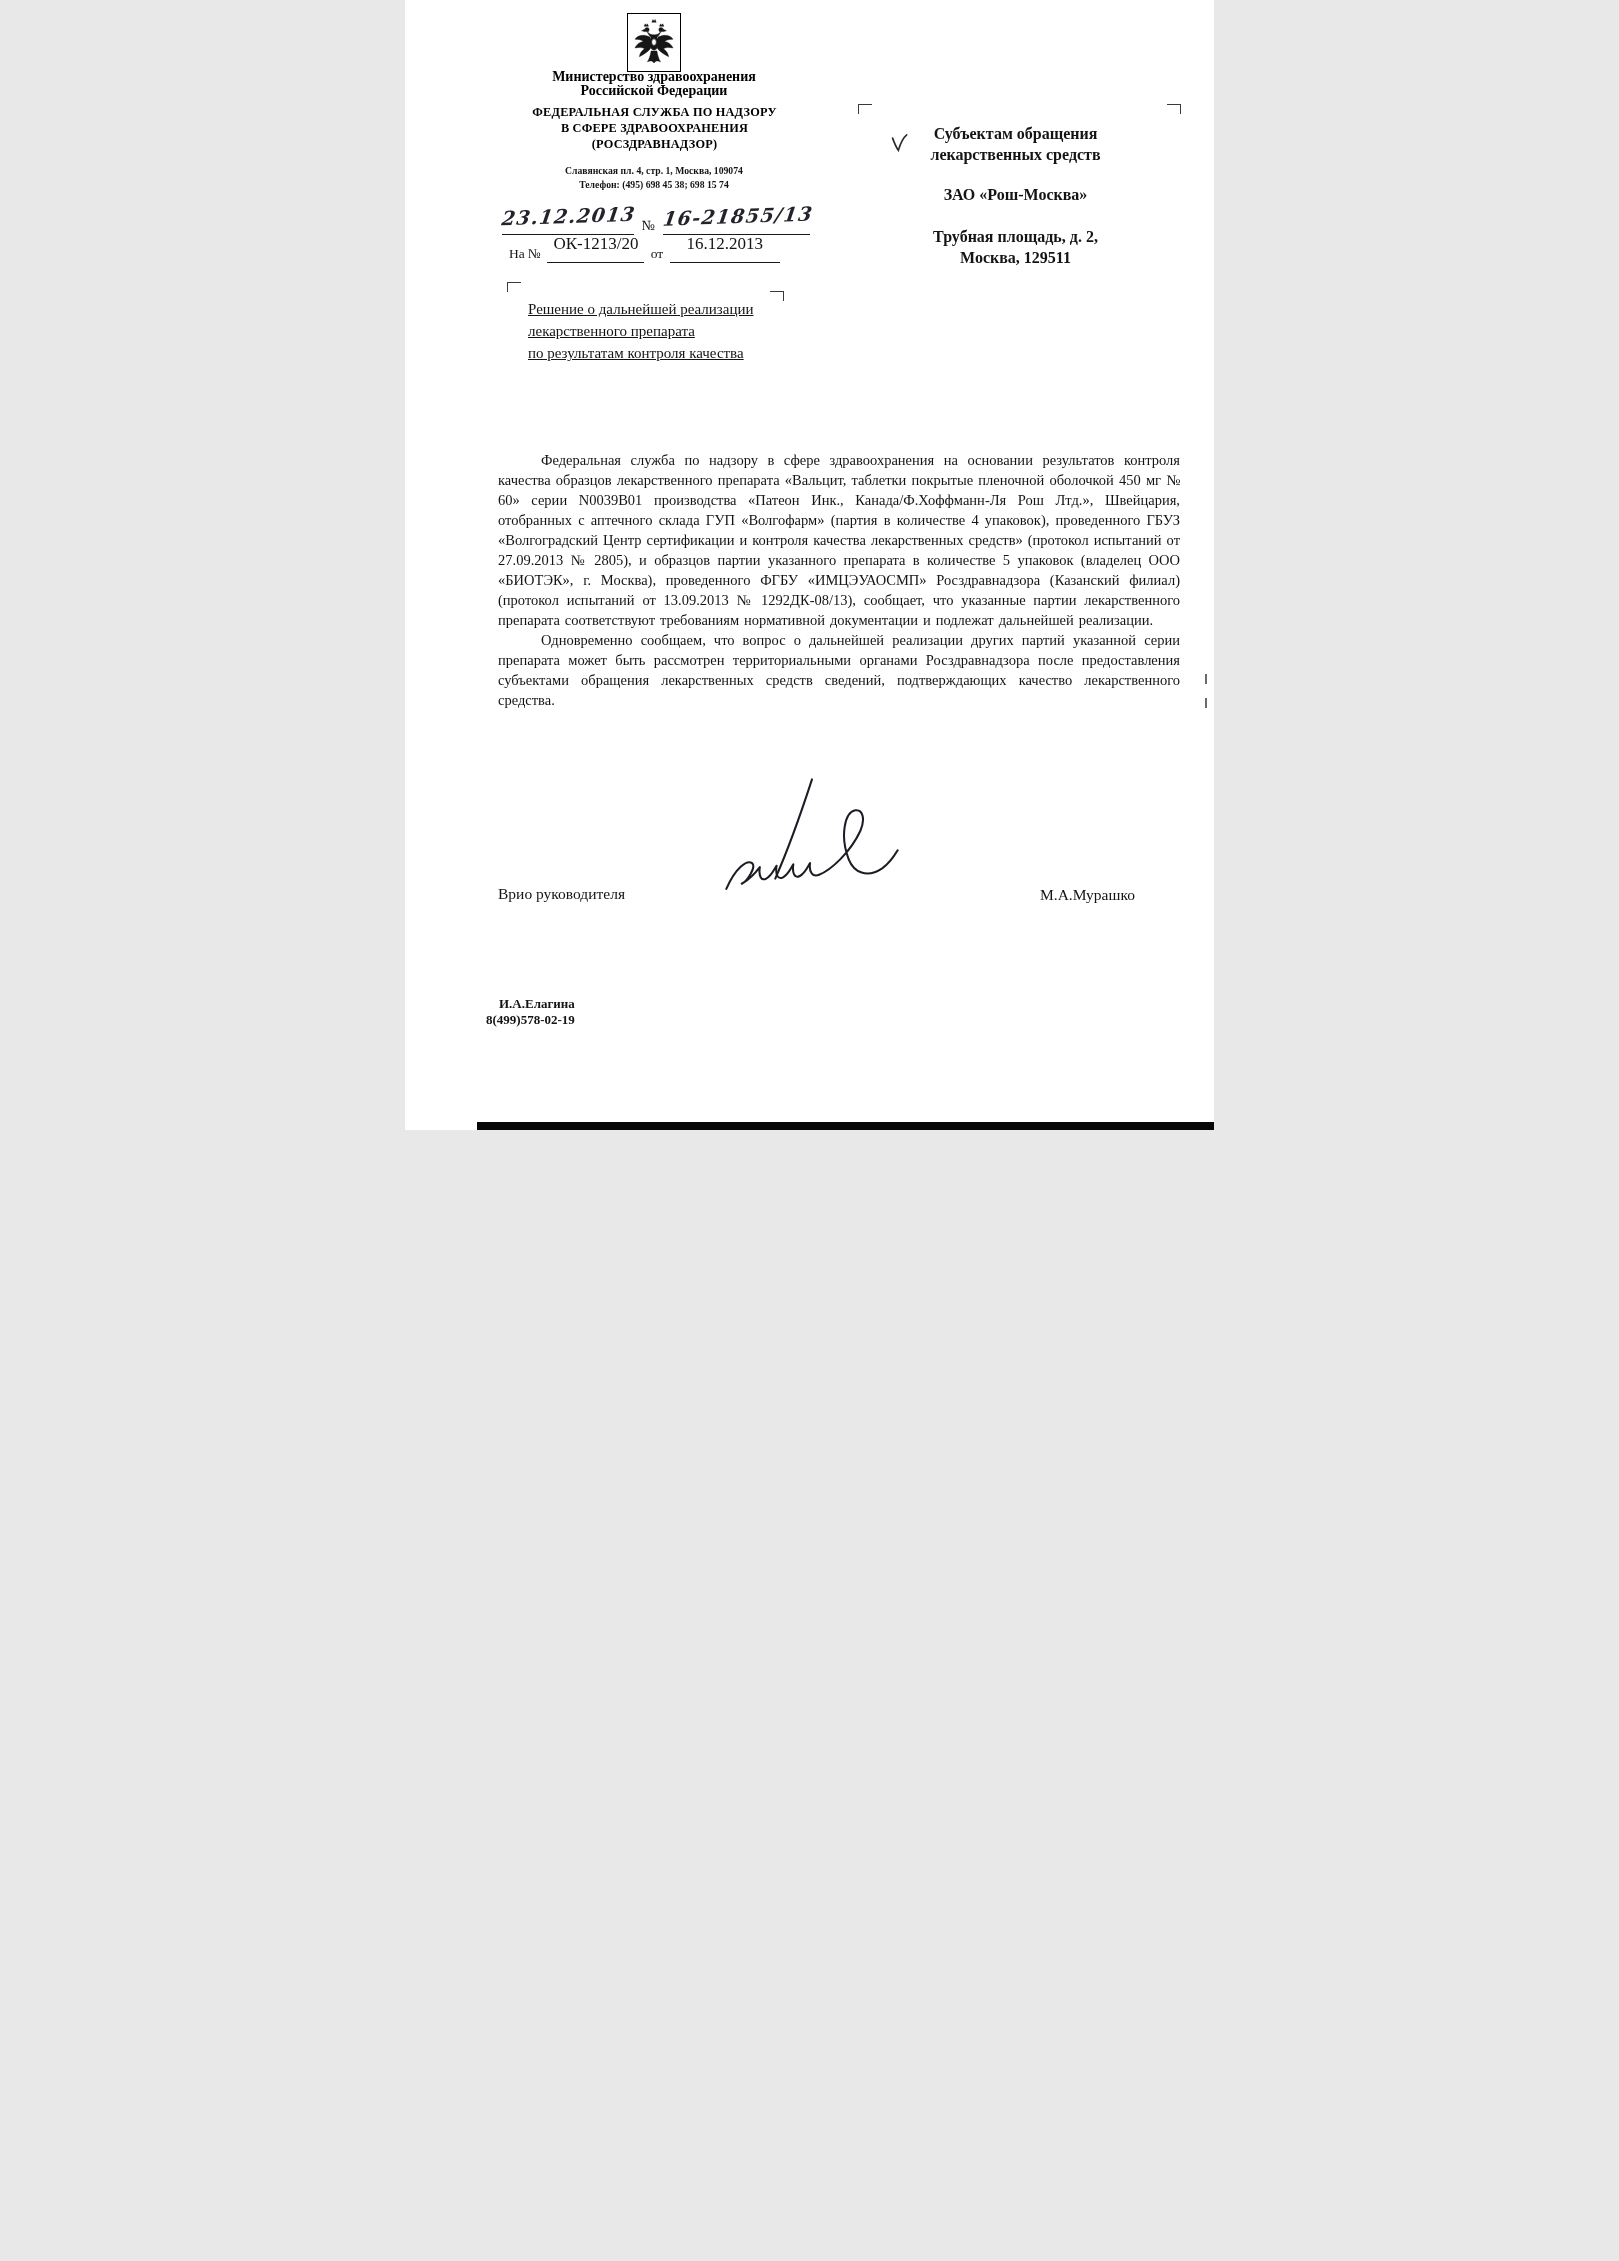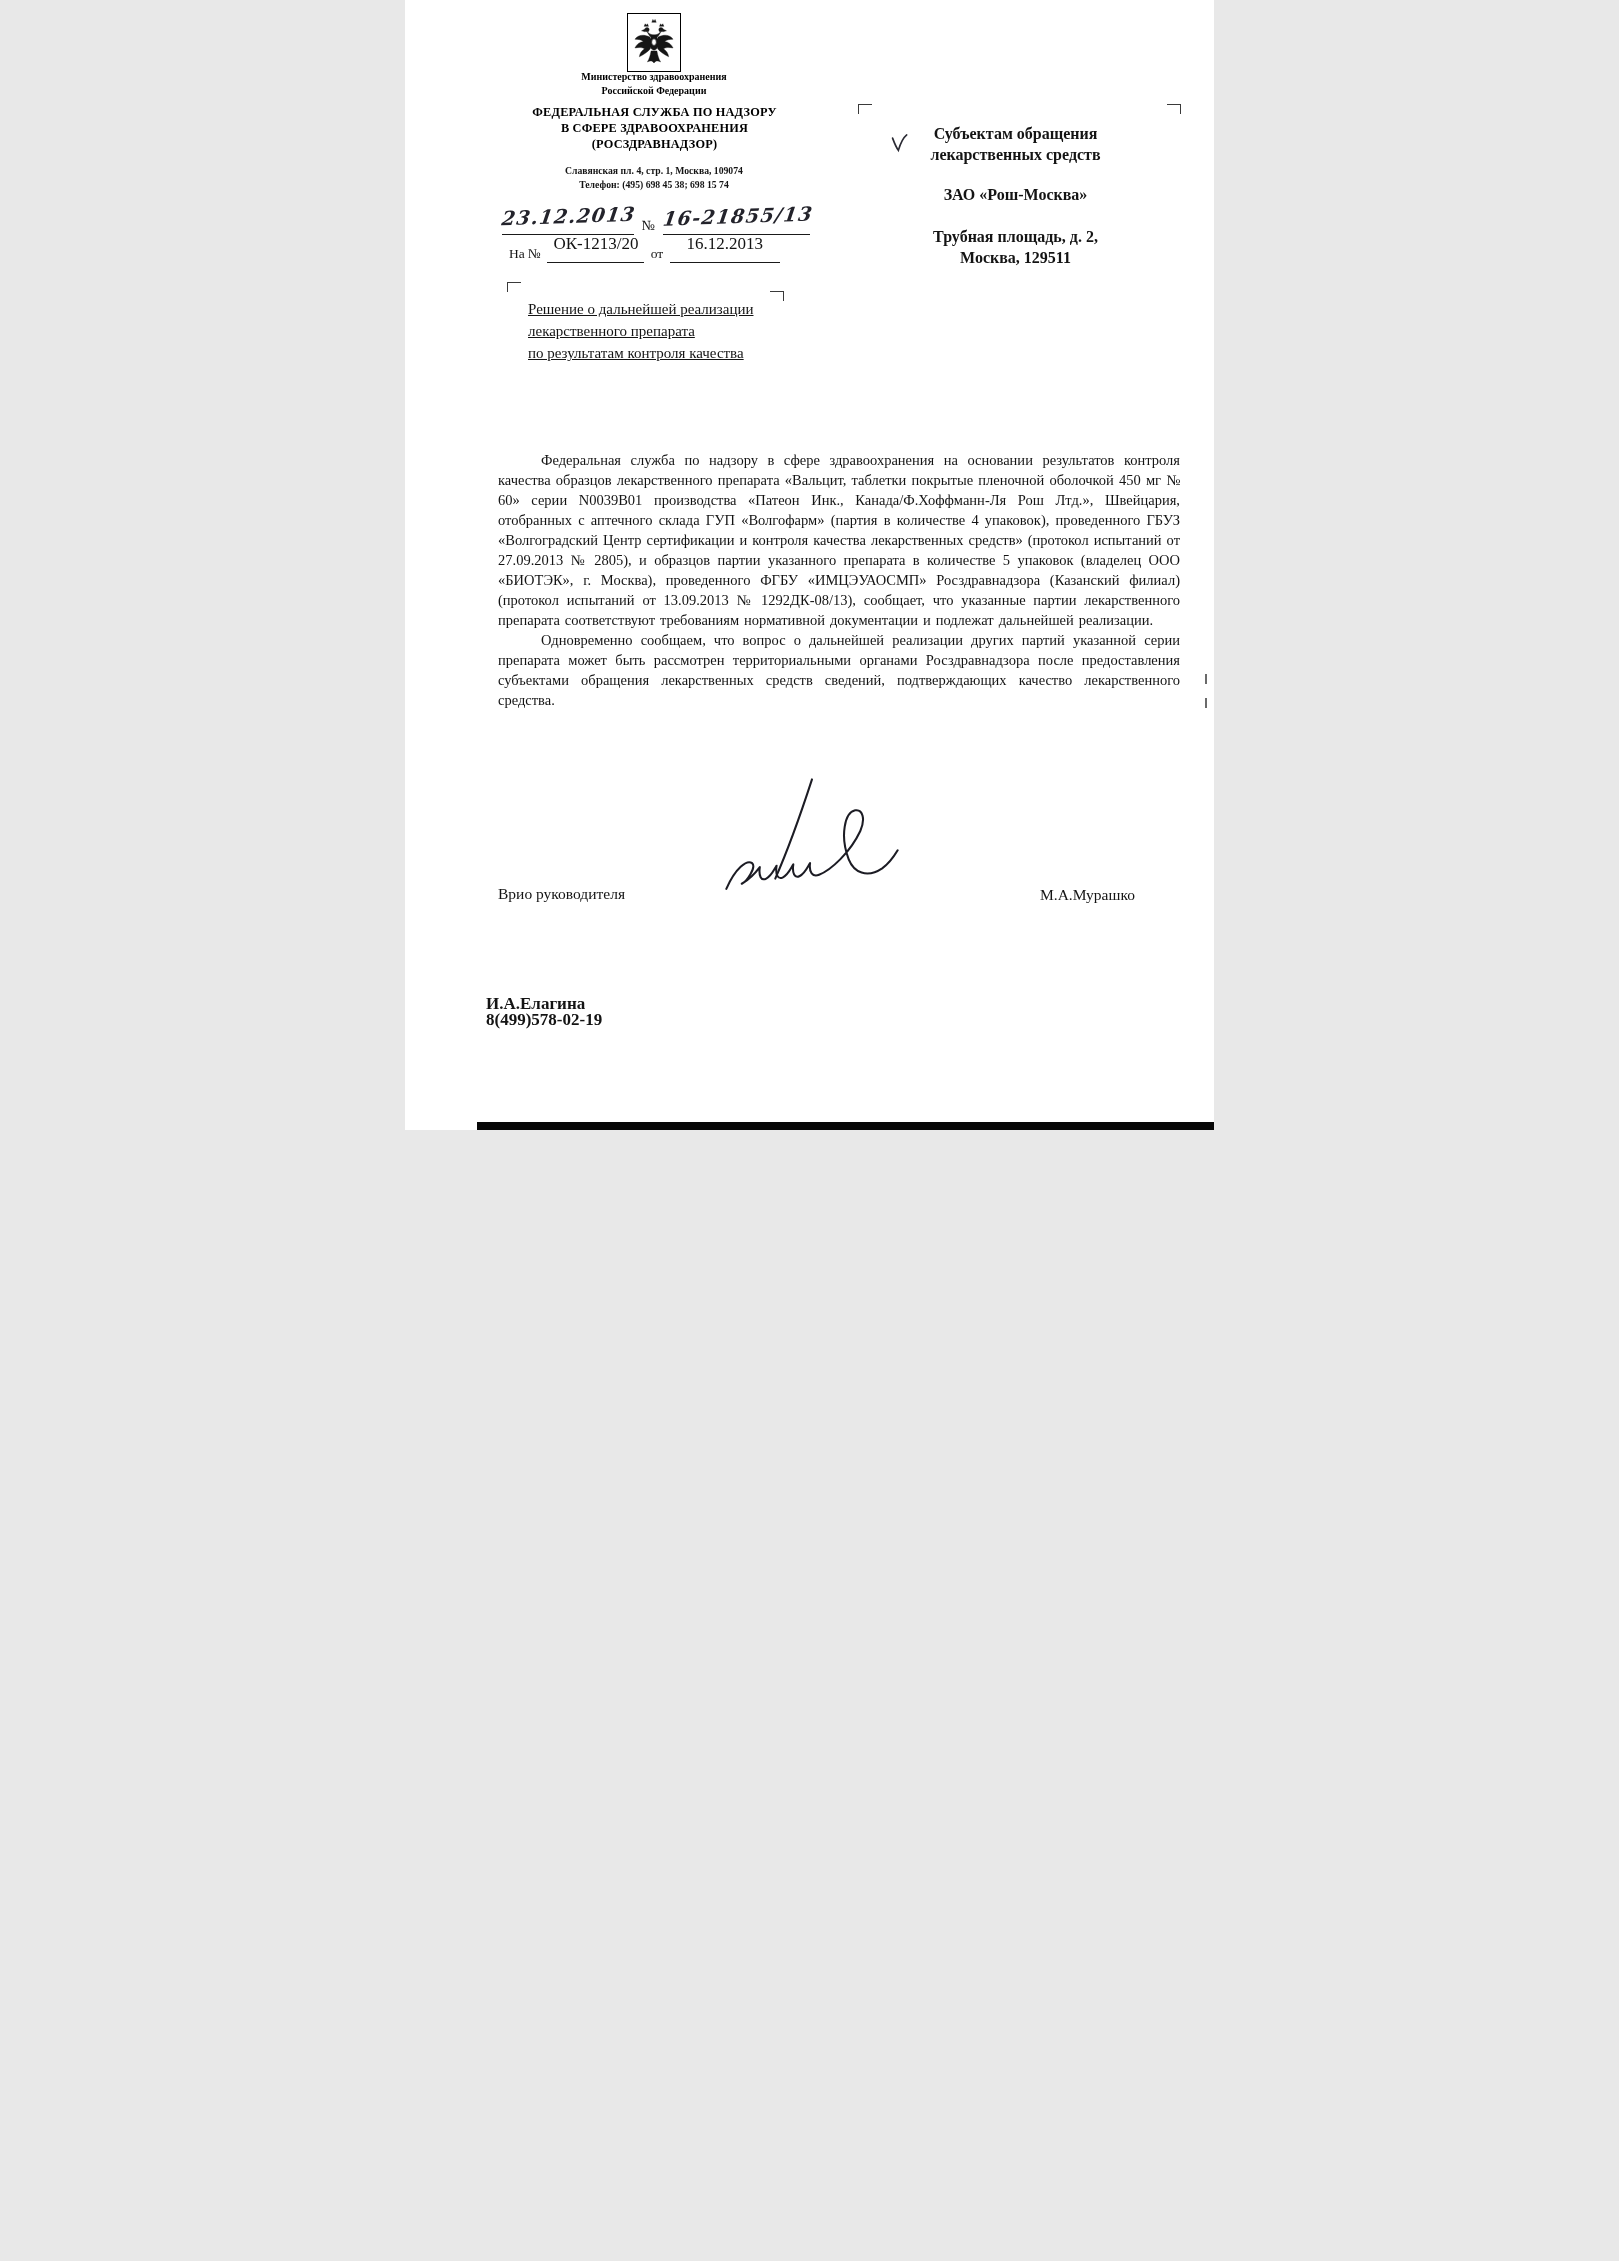--- a/index.html
+++ b/index.html
@@ -14,21 +14,21 @@
 
   
   .emblem-box {
     left:222px; top:13px; width:54px; height:59px;
     border:1.9px solid #000; display:flex; align-items:center; justify-content:center;
     background:#fff;
   }
 
   
   .ministry-block { left:107px; top:70px; width:284px; }
-  .ministry-line { font-weight:bold; font-size:10px; line-height:13.5px; color:#000; }
+  .ministry-line { font-weight:bold; font-size:14px; line-height:13.5px; color:#000; }
   .service-block { left:101px; top:104px; width:297px; }
   .service-line { font-weight:bold; font-size:12.3px; line-height:16px; color:#000; letter-spacing:0.2px; }
   .contact-block { left:107px; top:164px; width:284px; }
   .contact-line { font-size:9.7px; line-height:13.5px; font-weight:bold; }
 
   
   .ref-row { display:flex; align-items:flex-end; gap:6.4px; }
   .row-a { left:97px; top:205px; height:30px; }
   .row-b { left:104px; top:241px; height:22px; }
   .blank { display:inline-block; border-bottom:1.3px solid #1a1a1a; text-align:center; height:100%; }
@@ -56,21 +56,21 @@
 
   
   .body-text { left:93px; top:450px; width:682px; font-size:14.5px; line-height:20px; text-align:justify; word-spacing:1.3px; }
   .para { text-indent:43px; }
 
   
   .sig-title { left:93px; top:885px; font-size:15.5px; }
   .sig-name  { left:635px; top:886px; font-size:15.5px; }
 
   
-  .footer { left:81px; top:996px; font-size:17px; font-weight:bold; line-height:15.5px; }
+  .footer { left:81px; top:996px; font-size:13px; font-weight:bold; line-height:15.5px;text-align:right; }
 
   
   .bottom-bar { left:72px; right:0; bottom:0; height:8.4px; background:#070707; }
   .edge-dash { width:1.9px; height:10.3px; background:#6a6a6a; }
 </style>
 </head>
 <body>
 
 <div class="page">
 

